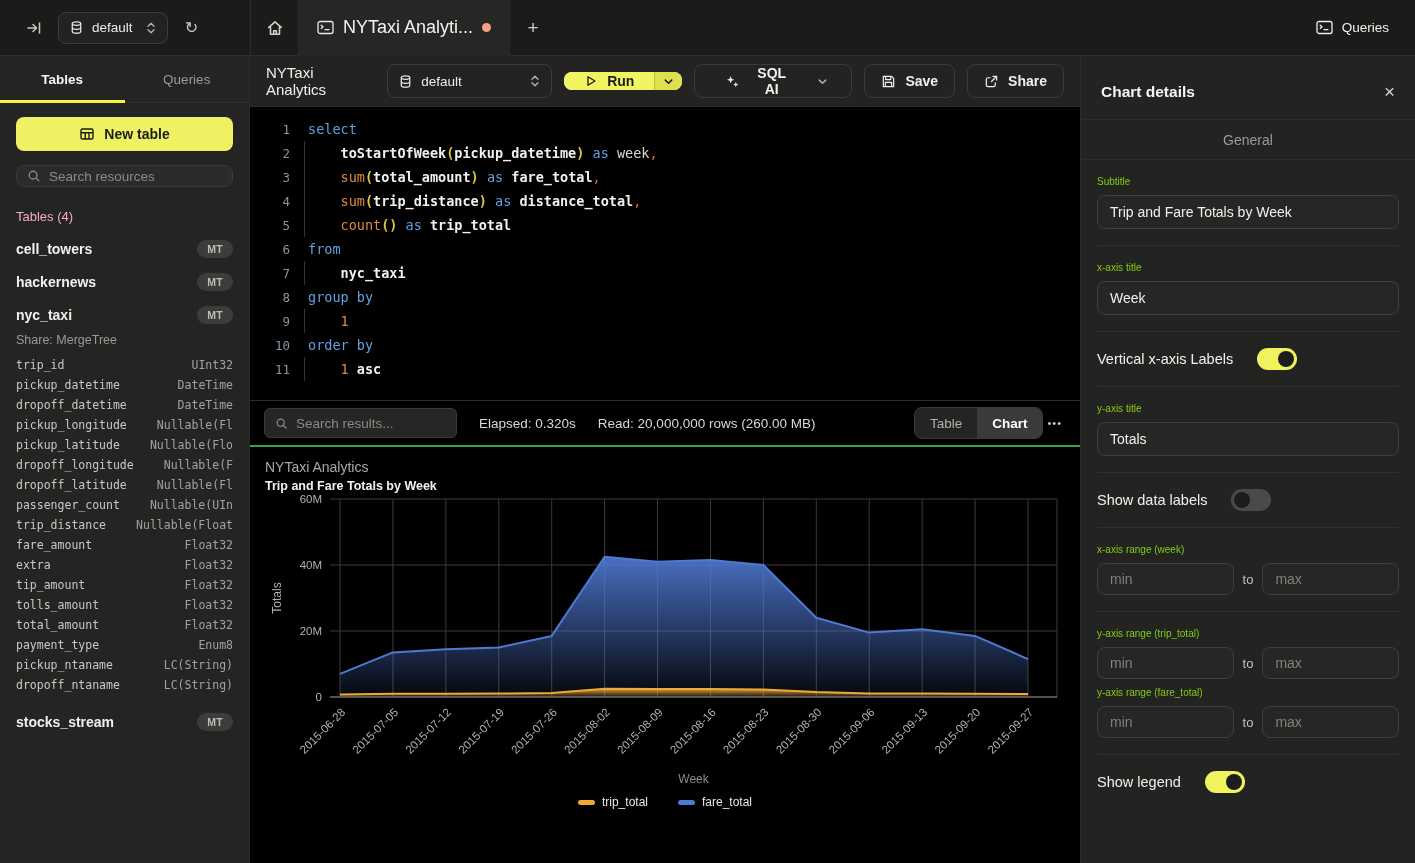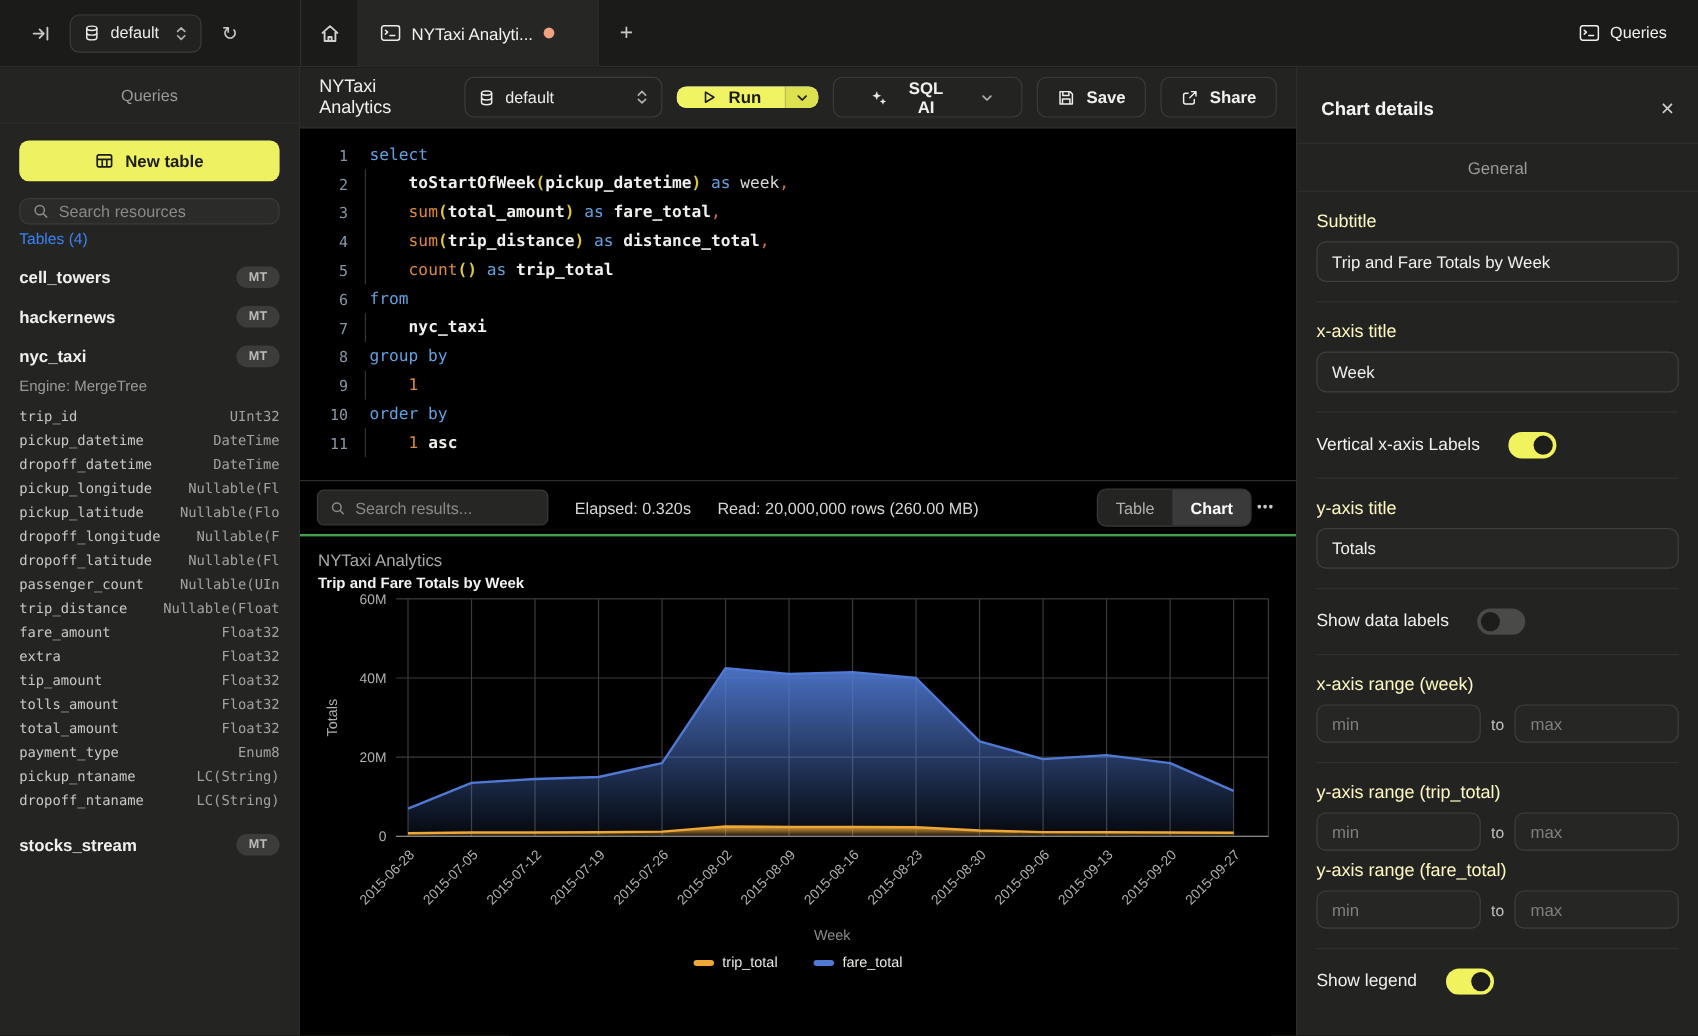--- a/index.html
+++ b/index.html
@@ -10,41 +10,41 @@
 
   
   .topbar{height:56px;background:#1b1b19;border-bottom:1px solid #2d2d2b;display:flex;align-items:center}
   .topbar-left{width:250px;flex:none;display:flex;align-items:center;gap:10px;padding-left:20px}
   .icon-btn{background:none;border:none;color:#c9c9c7;cursor:pointer;display:flex;align-items:center;justify-content:center;width:28px;height:28px;font-size:16px}
   .db-select{display:flex;align-items:center;gap:8px;height:32px;padding:0 10px;border:1px solid #3c3c3a;border-radius:8px;background:#222220;color:#ececea;font-size:13.5px;cursor:pointer}
   .db-select .chev{margin-left:4px;color:#b0b0ae}
   .tabstrip{flex:1;display:flex;align-items:stretch;height:56px;border-left:1px solid #2d2d2b}
   .home-btn{width:48px;display:flex;align-items:center;justify-content:center;color:#d0d0ce;background:transparent;border:none;border-right:1px solid #2d2d2b;cursor:pointer}
   .tab{display:flex;align-items:center;gap:9px;padding:0 18px;background:#262624;border-right:1px solid #2d2d2b;cursor:pointer;min-width:200px}
-  .tab-title{font-size:14px;color:#f2f2f0;white-space:nowrap}
+  .tab-title{font-size:18px;color:#f2f2f0;white-space:nowrap}
   .dot{width:9px;height:9px;border-radius:50%;background:#f2a183;flex:none}
   .plus-btn{width:46px;background:none;border:none;color:#c9c9c7;font-size:19px;cursor:pointer}
   .topbar-right{margin-left:auto;padding-right:26px;display:flex;align-items:center}
   .queries-btn{display:flex;align-items:center;gap:9px;background:none;border:none;color:#f0f0ee;font-size:13.5px;cursor:pointer}
 
   
   .main{display:flex;height:807px}
 
   
   .sidebar{width:250px;flex:none;background:#242422;border-right:1px solid #2d2d2b;display:flex;flex-direction:column}
   .side-tabs{height:47px;flex:none;display:flex;border-bottom:1px solid #2d2d2b}
   .side-tab{flex:1;display:flex;align-items:center;justify-content:center;font-size:13.5px;color:#9a9a98;cursor:pointer;position:relative}
   .side-tab.active{color:#f5f5f3;font-weight:700}
   .side-tab.active::after{content:'';position:absolute;left:0;right:0;bottom:-1px;height:3px;background:#f3f53f}
   .side-body{padding:14px 16px 0 16px;overflow:hidden}
   .new-table-btn{width:100%;height:34px;border:none;border-radius:8px;background:#eef161;color:#1c1c1a;font-size:14px;font-weight:600;display:flex;align-items:center;justify-content:center;gap:9px;cursor:pointer;font-family:inherit}
   .search-box{margin-top:14px;height:22px;border:1px solid #3a3a38;border-radius:8px;background:#2b2b29;display:flex;align-items:center;gap:8px;padding:0 10px;color:#8a8a88}
   .search-box input{flex:1;background:none;border:none;color:#ececea;font-size:13.5px;font-family:inherit}
   .search-box input::placeholder{color:#8a8a88}
-  .section-label{margin-top:4px;font-size:13px;color:#3b82f6}
+  .section-label{margin-top:22px;font-size:13px;color:#f9a8d4}
   .tables-list{margin-top:8px}
   .tbl-row{height:33px;display:flex;align-items:center;justify-content:space-between;cursor:pointer}
   .tbl-name{font-size:14px;font-weight:600;color:#f0f0ee}
   .mt-badge{background:#3c3c3a;color:#bcbcba;font-size:10.5px;font-weight:700;border-radius:10px;padding:3px 10px;letter-spacing:.3px}
   .engine-line{font-size:12.5px;color:#9a9a98;margin:2px 0 8px 0}
   .cols-list{margin-bottom:10px}
   .col-row{height:20px;display:flex;align-items:center;justify-content:space-between;font-family:"DejaVu Sans Mono",monospace;font-size:11.5px}
   .col-name{color:#c8c8c6}
   .col-type{color:#a2a2a0}
   .tbl-row.spaced{margin-top:10px}
@@ -94,21 +94,21 @@
   
   .panel{width:335px;flex:none;background:#232321;border-left:1px solid #2d2d2b;display:flex;flex-direction:column}
   .panel-header{padding:26px 20px 18px 20px;display:flex;align-items:center;justify-content:space-between;border-bottom:1px solid #2d2d2b}
   .panel-title{font-size:15.5px;font-weight:700;color:#f5f5f3}
   .close-btn{background:none;border:none;color:#d0d0ce;font-size:19px;cursor:pointer;line-height:1}
   .panel-tabs{height:40px;flex:none;display:flex;border-bottom:1px solid #2d2d2b}
   .panel-tab{flex:1;display:flex;align-items:center;justify-content:center;font-size:14px;color:#9a9a98;cursor:pointer;position:relative}
   .panel-tab.active{color:#f5f5f3;font-weight:700}
   .panel-tab.active::after{content:'';position:absolute;left:0;right:0;bottom:-1px;height:3px;background:#f3f53f}
   .panel-body{padding:16px 16px 0 16px;overflow:hidden}
-  .fld-label{font-size:15px;color:#fef9c3;margin-bottom:8px}
+  .fld-label{font-size:10px;color:#84cc16;margin-bottom:8px}
   .fld-input{width:100%;height:34px;border:1px solid #3f3f3d;border-radius:8px;background:#262624;color:#f0f0ee;font-size:14px;padding:0 12px;font-family:inherit}
   .fld-input::placeholder{color:#80807e}
   .divider{height:1px;background:#31312f;margin:16px 0}
   .toggle-row{display:flex;align-items:center;gap:24px;height:22px}
   .toggle-label{font-size:14.5px;color:#f0f0ee}
   .toggle{width:40px;height:22px;border-radius:11px;position:relative;flex:none;cursor:pointer}
   .toggle.on{background:#f0f35e}
   .toggle.off{background:#4a4a48}
   .toggle::after{content:'';position:absolute;top:3px;width:16px;height:16px;border-radius:50%;background:#1d1d1b}
   .toggle.on::after{right:3px}
@@ -180,20 +180,21 @@
       </span>
       <span>Queries</span>
     </button>
   </div>
 </div>
 
 <div class="main">
 
   <div class="sidebar">
     <div class="side-tabs">
+      <div class="side-tab active">Tables</div>
       <div class="side-tab">Queries</div>
     </div>
     <div class="side-body">
       <button class="new-table-btn">
         <span>
           <svg width="16" height="16" viewBox="0 0 16 16" fill="none" stroke="currentColor" stroke-width="1.4" stroke-linejoin="round">
               <rect x="2" y="3" width="12" height="10" rx="1.5"></rect>
               <path d="M2 6.8h12M6.2 6.8V13M10 6.8V13"></path>
             </svg>
         </span>
@@ -215,21 +216,21 @@
             <span class="mt-badge">MT</span>
           </div>
           <div class="tbl-row">
             <span class="tbl-name">hackernews</span>
             <span class="mt-badge">MT</span>
           </div>
           <div class="tbl-row">
             <span class="tbl-name">nyc_taxi</span>
             <span class="mt-badge">MT</span>
           </div>
-          <div class="engine-line">Engine: MergeTree</div>
+          <div class="engine-line">Share: MergeTree</div>
           <div class="cols-list">
             <div class="col-row">
               <span class="col-name">trip_id</span>
               <span class="col-type">UInt32</span>
             </div>
             <div class="col-row">
               <span class="col-name">pickup_datetime</span>
               <span class="col-type">DateTime</span>
             </div>
             <div class="col-row">

